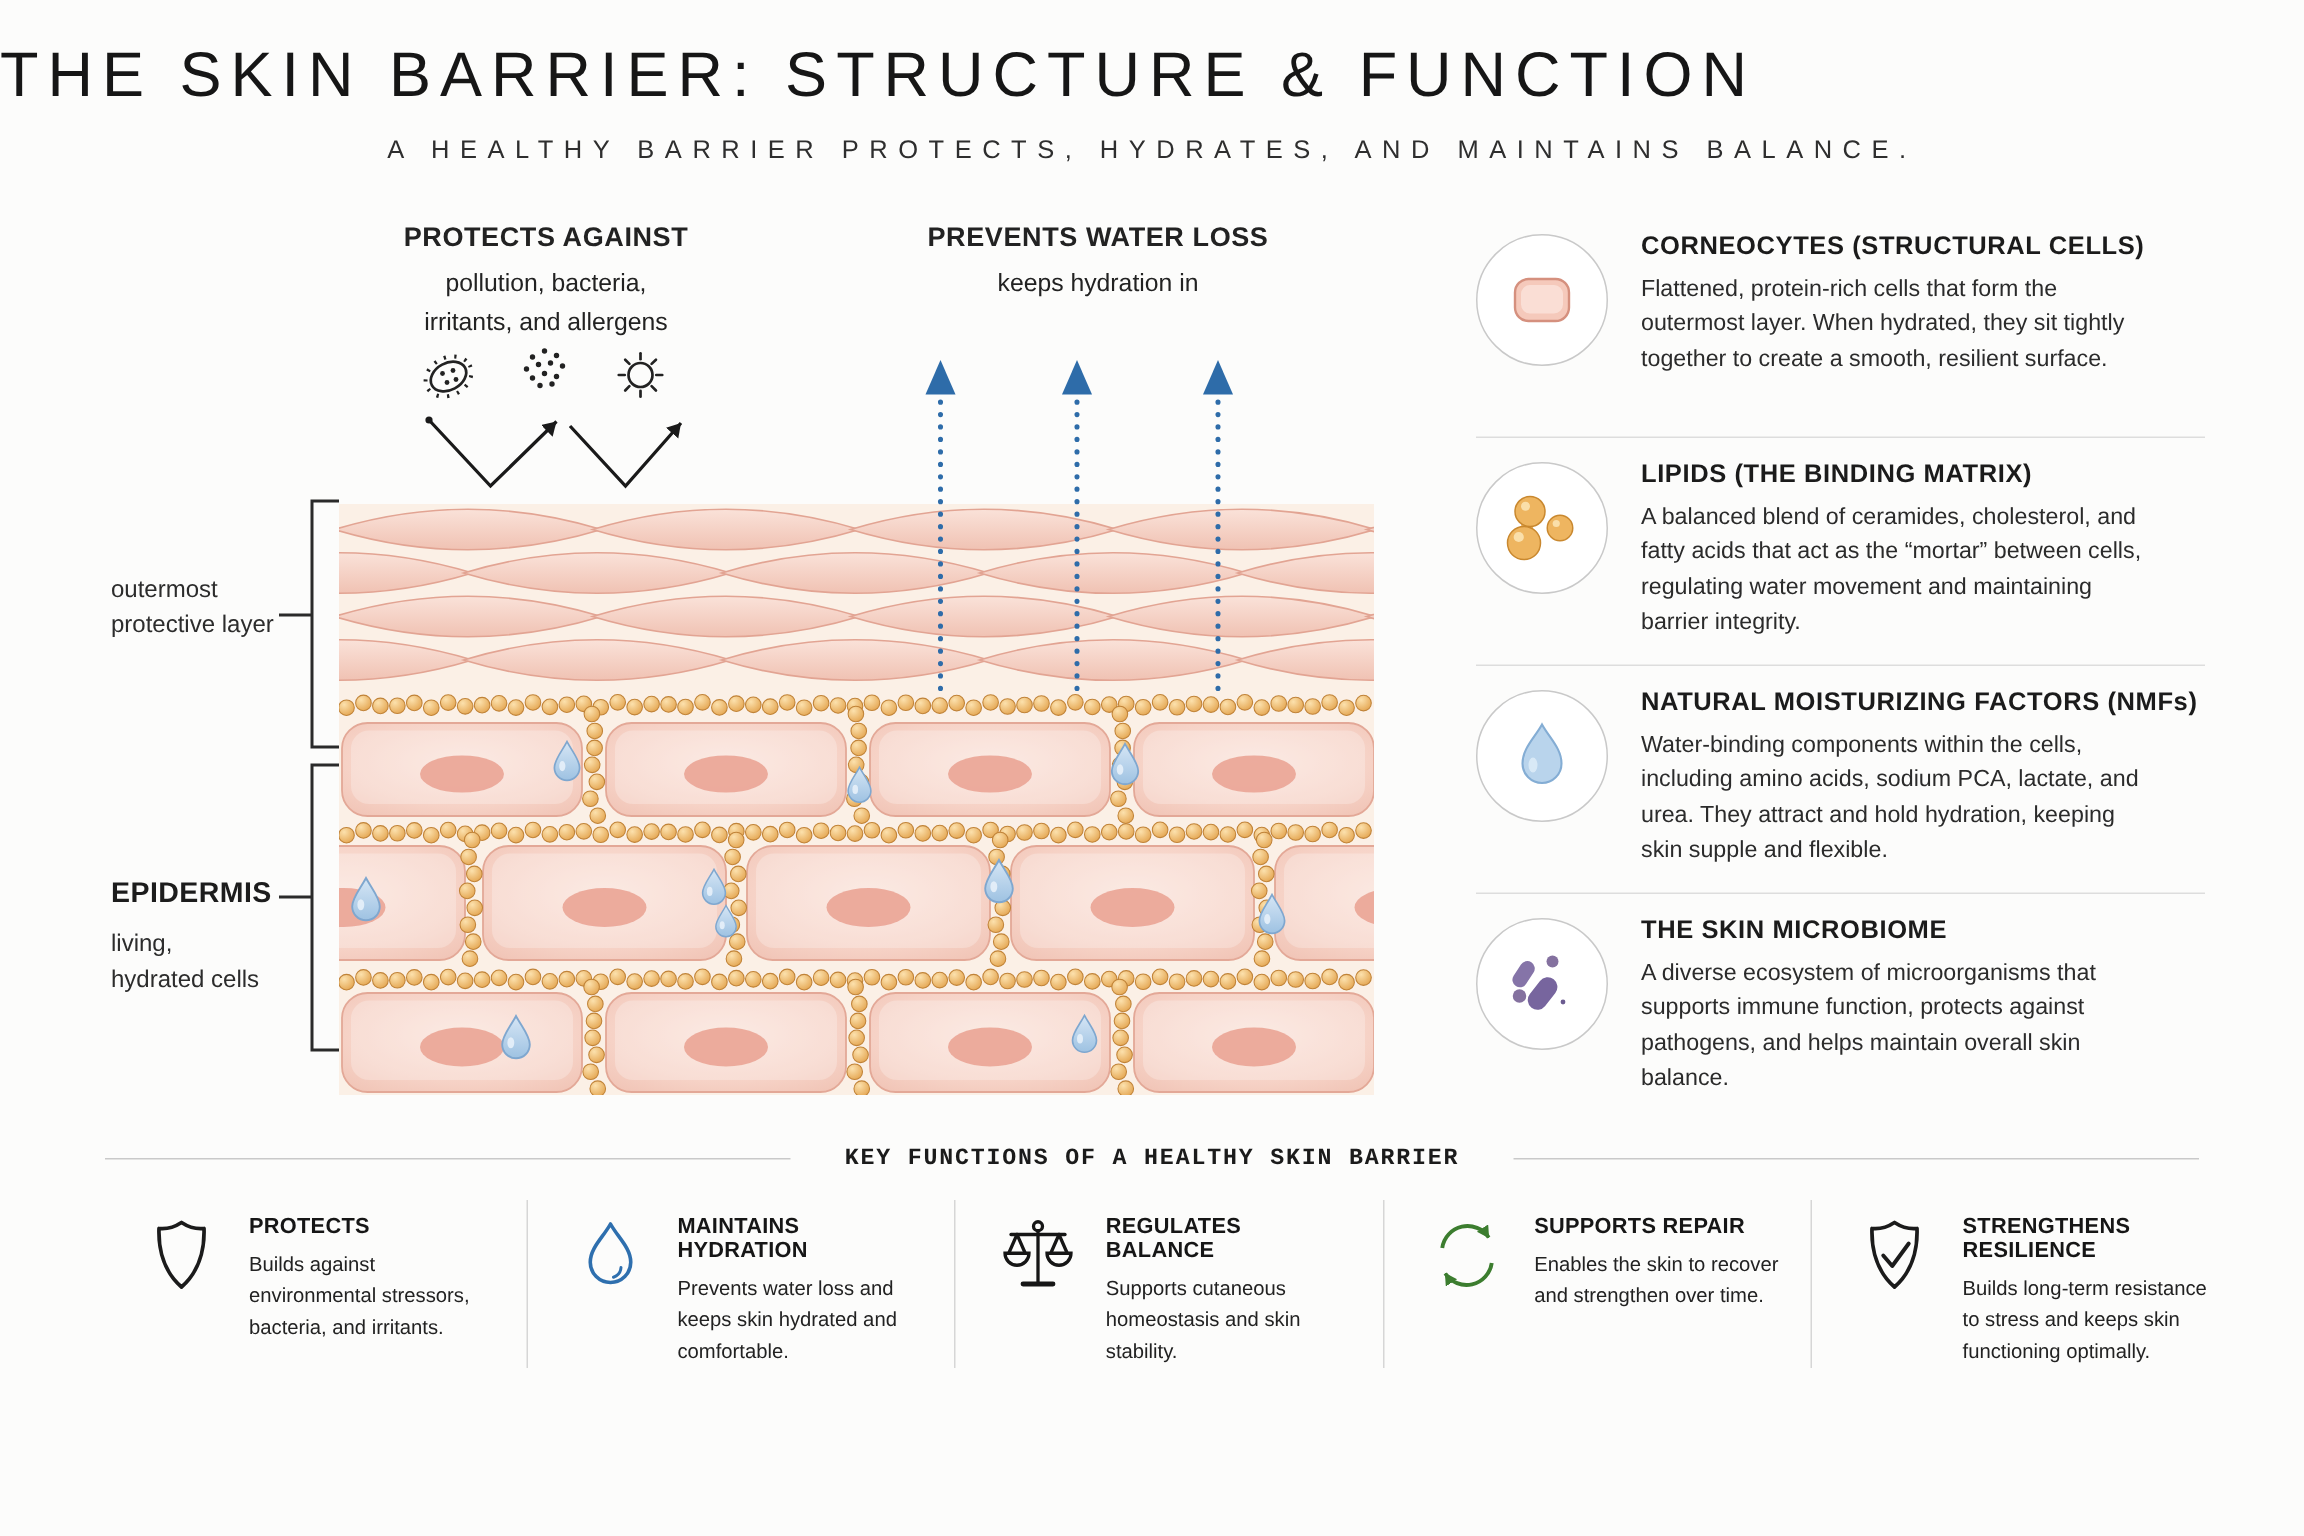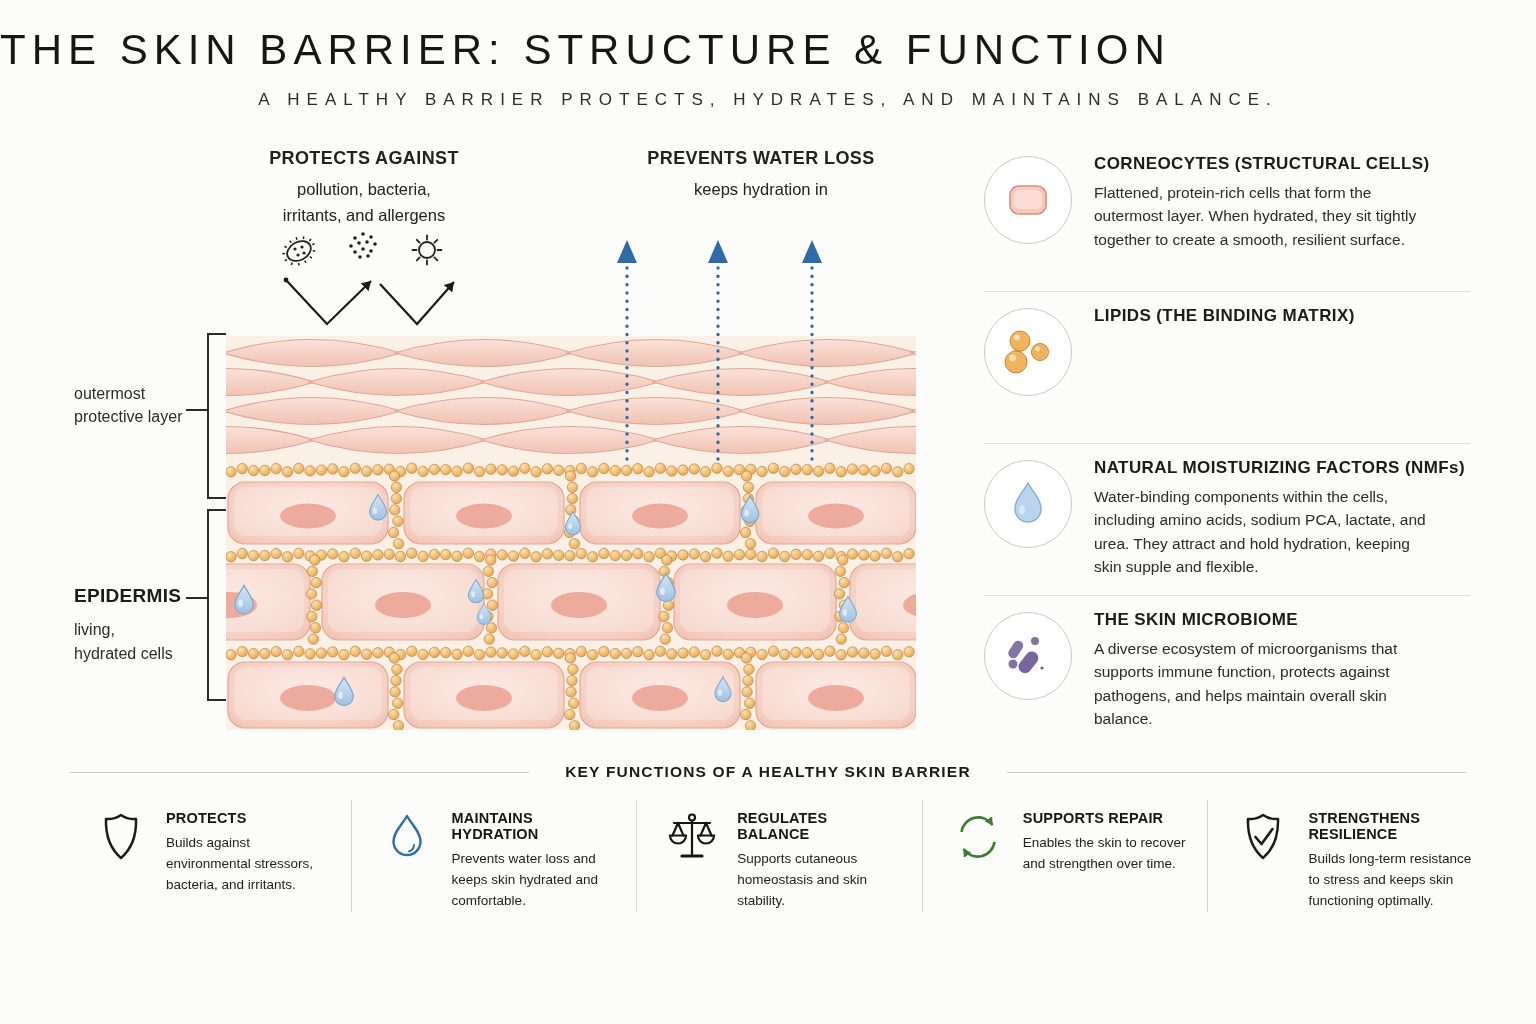--- a/index.html
+++ b/index.html
@@ -6,21 +6,21 @@
   .page{position:relative;width:1536px;height:1024px;background:#fcfcfb;overflow:hidden;
         font-family:"Liberation Sans",sans-serif;color:#1e1e1e;margin:0 auto;}
   .abs{position:absolute;}
   
   .title{top:26px;left:0;right:0;text-align:left;font-size:42px;font-weight:400;
          letter-spacing:6px;color:#161616;margin:0;}
   .subtitle{top:90px;left:0;right:0;text-align:center;font-size:17px;font-weight:400;
             letter-spacing:7px;color:#2e2e2e;}
   
   .threat{left:238px;top:148px;width:252px;text-align:center;}
-  .water{left:630px;top:148px;width:262px;text-align:center;}
+  .water{left:601px;top:148px;width:262px;text-align:center;}
   .anno-title{font-size:18px;font-weight:700;letter-spacing:.4px;margin:0 0 8px;color:#222;}
   .anno-line{font-size:16.5px;color:#222;line-height:1.5;margin:1px 0;}
   .threat-icons{left:277px;top:228px;width:172px;display:flex;justify-content:space-between;}
   .varrows{left:277px;top:272px;}
   .uparrows{left:600px;top:236px;pointer-events:none;}
   
   .skin{left:226px;top:336px;width:690px;height:394px;}
   .bracket{left:180px;top:325px;}
   .label-sc{left:74px;top:372px;width:140px;}
   .label-ep{left:74px;top:584px;width:150px;}
@@ -29,21 +29,21 @@
   
   .components{left:984px;top:140px;width:486px;}
   .comp{display:flex;gap:22px;padding:12px 0 14px;border-bottom:1px solid #ddd;
         min-height:152px;box-sizing:border-box;align-items:flex-start;}
   .comp:last-child{border-bottom:none;}
   .comp-icon{width:86px;height:86px;border:1px solid #c9c9c9;border-radius:50%;background:#fff;
              display:flex;align-items:center;justify-content:center;flex:0 0 86px;margin-top:4px;}
   .comp-text h3{margin:2px 0 7px;font-size:17px;letter-spacing:.4px;color:#1b1b1b;}
   .comp-text p{margin:0;font-size:15.5px;line-height:1.5;color:#2b2b2b;max-width:345px;}
   
-  .kf-head{top:763px;left:70px;right:70px;display:flex;align-items:center;gap:36px;}
+  .kf-head{top:763px;left:70px;right:70px;display:flex;align-items:center;gap:36px;font-family:Liberation Mono, monospace;}
   .kf-head span{font-size:15.5px;font-weight:700;letter-spacing:1.2px;white-space:nowrap;color:#1b1b1b;}
   .hline{flex:1;height:1px;background:#c9c9c9;}
   .kf-row{left:66px;top:800px;right:56px;display:flex;gap:13px;}
   .kf{flex:1;display:flex;gap:16px;padding:6px 8px 0 26px;box-sizing:border-box;}
   .kf + .kf{border-left:1px solid #d6d6d6;}
   .kf svg{flex:0 0 58px;margin-top:2px;}
   .kf h4{margin:4px 0 7px;font-size:14.5px;letter-spacing:.2px;color:#161616;}
   .kf p{margin:0;font-size:13.5px;line-height:1.55;color:#222;max-width:225px;}
   
   .footer{left:300px;top:930px;width:920px;height:68px;border:1px solid #b8b8b8;background:#fff;
@@ -566,20 +566,21 @@
           <circle cx="18" cy="15" r="10" fill="#eeb560" stroke="#c9882f" stroke-width="1"></circle>
           <circle cx="14" cy="36" r="11" fill="#eeb560" stroke="#c9882f" stroke-width="1"></circle>
           <circle cx="38" cy="26" r="8.5" fill="#eeb560" stroke="#c9882f" stroke-width="1"></circle>
           <circle cx="15" cy="11.5" r="3" fill="#fbe3b2" opacity="0.9"></circle>
           <circle cx="10.5" cy="32" r="3.4" fill="#fbe3b2" opacity="0.9"></circle>
           <circle cx="35.5" cy="23" r="2.4" fill="#fbe3b2" opacity="0.9"></circle>
         </svg>
       </div>
       <div class="comp-text">
         <h3>LIPIDS (THE BINDING MATRIX)</h3>
+        <p>A balanced blend of ceramides, cholesterol, and fatty acids that act as the “mortar” between cells, regulating water movement and maintaining barrier integrity.</p>
       </div>
     </div>
 
     <div class="comp">
       <div class="comp-icon">
         <svg width="52" height="52" viewBox="0 0 52 52">
           <path d="M26,5 C31,14 39,21 39,31 A13,13 0 1 1 13,31 C13,21 21,14 26,5 Z" fill="#b9d4ec" stroke="#84add4" stroke-width="1.4"></path>
           <ellipse cx="20" cy="32" rx="3" ry="5" fill="#dcebf7" opacity="0.9"></ellipse>
         </svg>
       </div>

